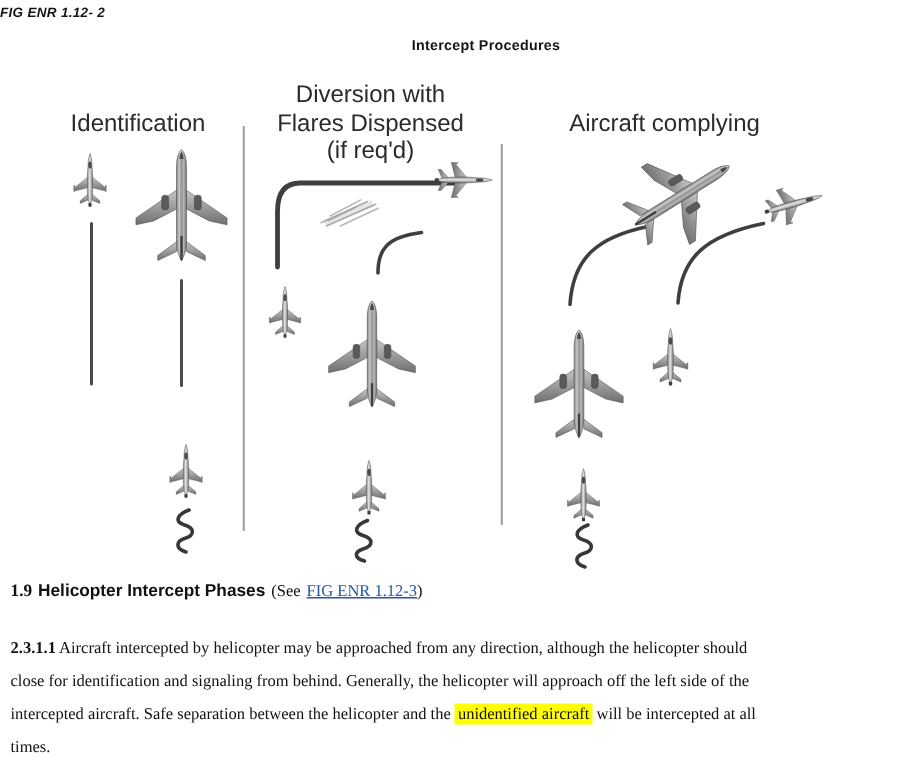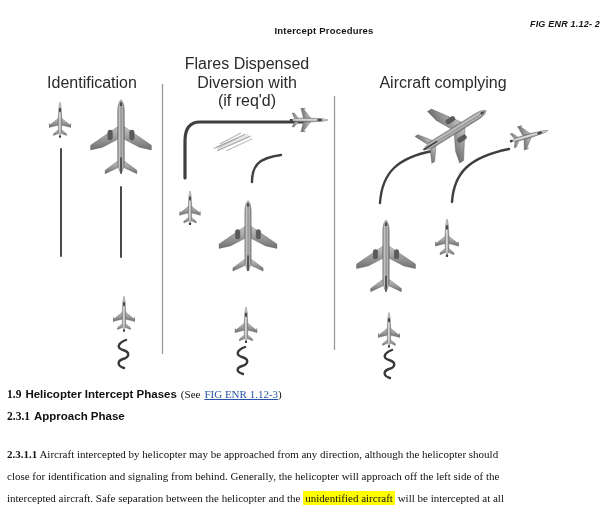--- a/index.html
+++ b/index.html
@@ -7,22 +7,22 @@
     --hl-yellow:#ffff00;
   }
   html,body{margin:0;padding:0;}
   body{
     width:600px;height:517px;background:#ffffff;position:relative;overflow:hidden;
     font-family:"Liberation Serif",serif;color:#1a1a1a;
   }
   .abs{position:absolute;}
   
   .fig-cap{
-    top:3px;left:0;width:600px;text-align:right;
-    font:bold italic 9px "Liberation Sans",sans-serif;color:#151515;letter-spacing:.2px;margin-top:16px;
+    top:3px;left:0;width:600px;text-align:left;
+    font:bold italic 9px "Liberation Sans",sans-serif;color:#151515;letter-spacing:.2px;
   }
   .fig-title{
     top:25px;left:0;width:600px;text-align:center;
     font:bold 9.5px "Liberation Sans",sans-serif;color:#151515;letter-spacing:.2px;padding-left:24px;
   }
   
   .panel-h{
     font:16px "Liberation Sans",sans-serif;color:#2b2b2b;
     transform:translateX(-50%);white-space:nowrap;text-align:center;line-height:18.5px;
   }
@@ -48,22 +48,22 @@
   #p2311{margin-top:18px;}
 </style>
 </head>
 <body>
 
 <div class="abs fig-cap">FIG ENR 1.12- 2</div>
 <div class="abs fig-title">Intercept Procedures</div>
 
 <div id="ph1" class="abs panel-h">Identification</div>
 <div id="ph2" class="abs panel-h">
+  <div>Diversion with</div>
   <div>Flares Dispensed</div>
-  <div>Diversion with</div>
   <div>(if req'd)</div>
 </div>
 <div id="ph3" class="abs panel-h">Aircraft complying</div>
 
 <svg id="diagram" class="abs" width="600" height="380" viewBox="0 0 600 380">
   <defs>
     <linearGradient id="gFuse" x1="0" y1="0" x2="1" y2="0">
       <stop offset="0" stop-color="#8e8e8e"></stop>
       <stop offset="0.45" stop-color="#e4e4e4"></stop>
       <stop offset="0.6" stop-color="#c9c9c9"></stop>
@@ -160,24 +160,20 @@
   <path d="M392,350 C384,353 382,358 389,360 C396,362 396,367 389,369 C383,371 383,376 390,378" stroke="#383838" stroke-width="2.4" stroke-linecap="round" fill="none"></path>
 </svg>
 
 <div class="abs textblock">
   <div class="para" id="p23">
     <span class="h-num">1.9</span>
     <span class="h-title">Helicopter Intercept Phases</span>
     <span class="see">(See</span>
     <a class="fig-link" href="#">FIG ENR 1.12-3</a><span class="see">)</span>
   </div>
-  <div class="para" id="p231">
-    <span class="h-num">2.3.1</span>
-    <span class="h-title">Approach Phase</span>
-  </div>
   <div id="p2311">
     <div class="body-line">
       <span class="b-num">2.3.1.1</span>
       <span>Aircraft intercepted by helicopter may be approached from any direction, although the helicopter should</span>
     </div>
     <div class="body-line">
       <span>close for identification and signaling from behind. Generally, the helicopter will approach off the left side of the</span>
     </div>
     <div class="body-line">
       <span>intercepted aircraft. Safe separation between the helicopter and the</span>

